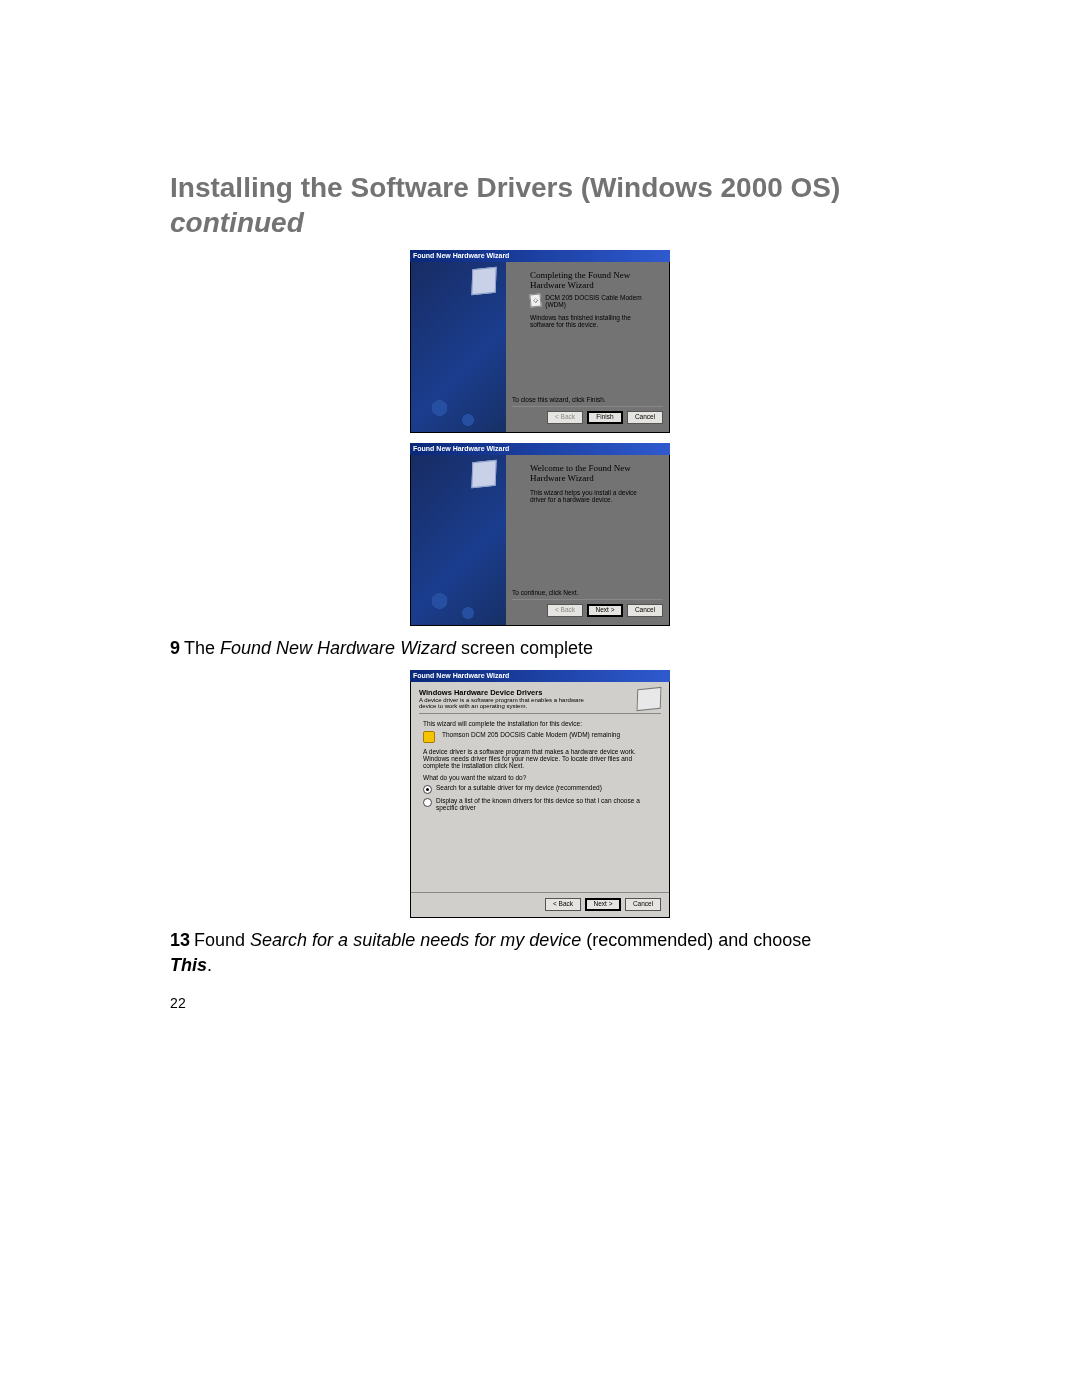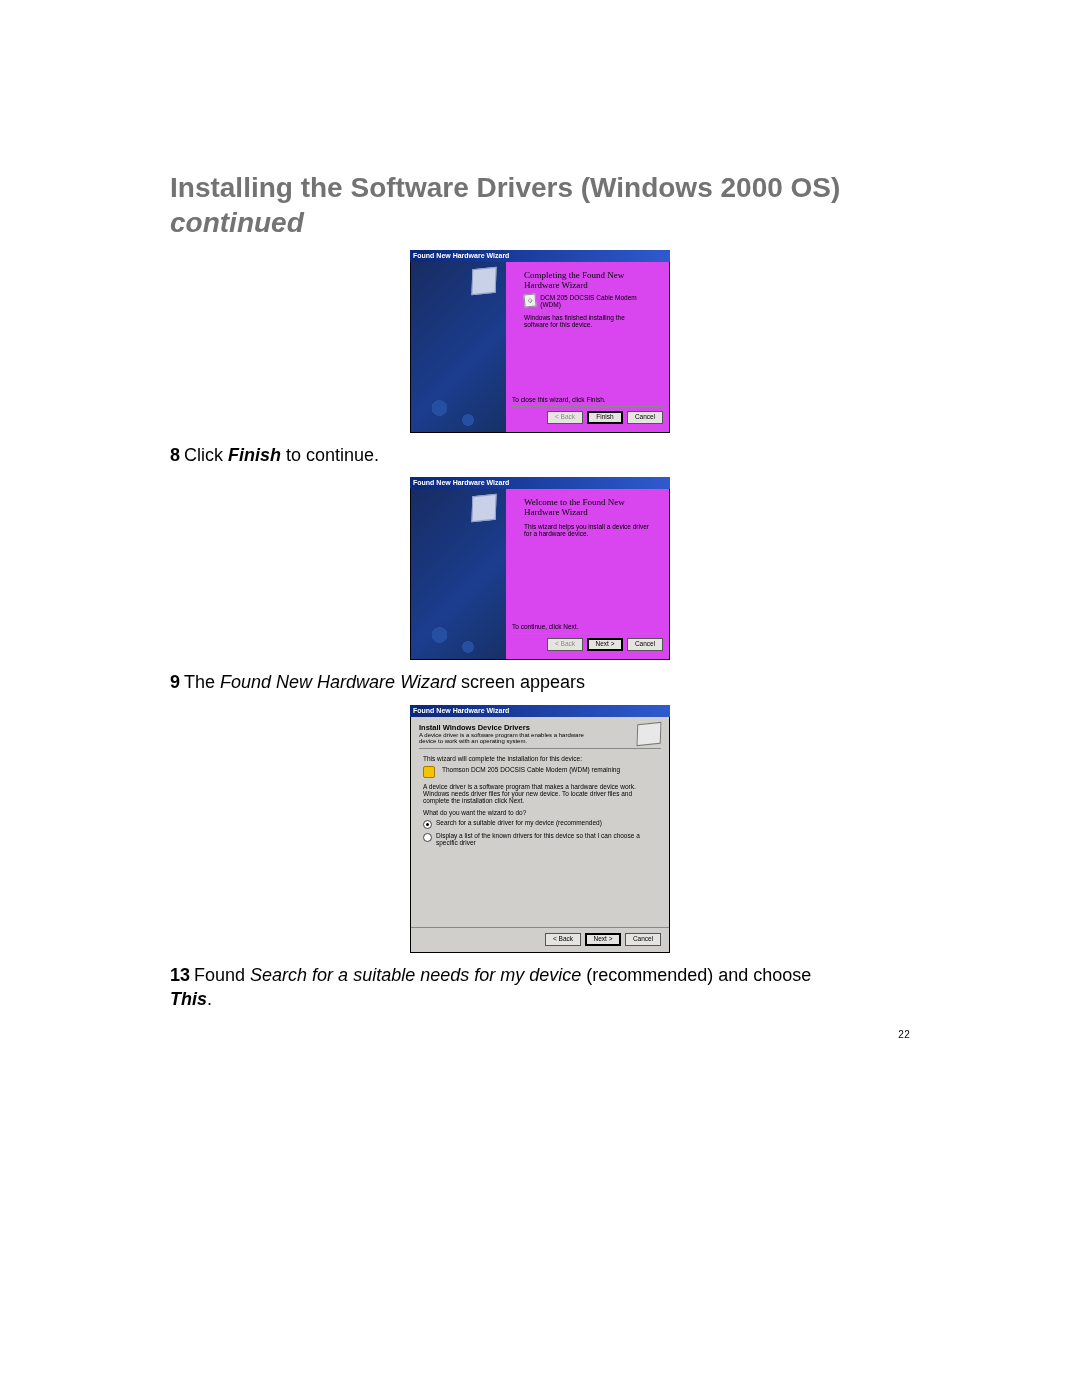--- a/index.html
+++ b/index.html
@@ -9,40 +9,40 @@
   --wiz-grey:#d1cfcb;
 }
 html,body{margin:0;padding:0;width:1080px;background:#fff;font-family:Arial,Helvetica,sans-serif;color:#000;}
 .page{padding:170px 170px 0 170px;}
 .headline{font-weight:700;font-size:28px;line-height:1.25;color:#737373;}
 .headline .continued{font-style:italic;}
 .step{font-size:18px;margin:10px 0 6px;line-height:1.35;}
 .step .num{font-weight:700;margin-right:4px;}
 .step .bi{font-weight:700;font-style:italic;}
 .step .ital{font-style:italic;}
-.pagenum{text-align:right;font-size:10px;margin-top:18px;letter-spacing:.3px;}
+.pagenum{font-size:14px;margin-top:18px;letter-spacing:.3px;}
 
 
 .wizwrap{width:260px;margin:10px auto 8px;}
 .wiz-titlebar{
   height:12px;line-height:12px;
   background:linear-gradient(to right,var(--wiz-titlebar),var(--wiz-titlebar-grad-end));
   color:#fff;font-size:7px;font-weight:700;padding:0 3px;
 }
 .wiz-body{border:1px solid #000;border-top:none;background:var(--wiz-grey);position:relative;}
 
 
 .wiz-split{display:flex;height:170px;}
 .wiz-side{width:95px;background:linear-gradient(135deg,#172c63 0%,#1b3d8e 60%,#173066 100%);position:relative;}
 .wiz-side::after{content:"";position:absolute;left:0;right:0;bottom:0;height:40px;
   background:
     radial-gradient(circle at 30% 40%,#274fa1 0 8px,transparent 8px),
     radial-gradient(circle at 60% 70%,#274fa1 0 6px,transparent 6px);
 }
-.wiz-main{flex:1;background:#d946ef;padding:8px 18px 6px;font-size:6.5px;position:relative;}
+.wiz-main{flex:1;background:#737373;padding:8px 24px 6px;font-size:6.5px;position:relative;}
 .wiz-h{font-size:9px;font-family:"Times New Roman",Times,serif;margin-bottom:4px;}
 .wiz-line{margin:6px 0;}
 .wiz-foot{position:absolute;left:0;right:0;bottom:8px;padding:0 6px;font-size:6.5px;}
 .wiz-footbar{border-top:1px solid #888;margin-top:3px;padding-top:4px;display:flex;justify-content:flex-end;gap:4px;}
 .wbtn{display:inline-block;min-width:34px;height:11px;line-height:10px;border:1px solid #555;background:#e6e4e0;font-size:6.5px;text-align:center;}
 .wbtn.primary{border:1px solid #000;box-shadow:0 0 0 1px #000 inset;}
 .wbtn.disabled{color:#8a8a8a;}
 .dev-row{display:flex;gap:4px;align-items:flex-start;margin:4px 0;}
 .dev-icon{width:11px;height:11px;border:1px solid #888;position:relative;transform:rotate(-6deg);background:#f0f0f0;font-size:6px;line-height:10px;text-align:center;}
 .side-docicon{position:absolute;top:6px;right:10px;width:22px;height:24px;border:1px solid #8ea0cc;background:#c8d1e8;transform:skewX(-8deg) rotate(-6deg);}
@@ -91,23 +91,20 @@
               <span class="wbtn disabled">&lt; Back</span>
               <span class="wbtn primary">Finish</span>
               <span class="wbtn">Cancel</span>
             </div>
           </div>
         </div>
       </div>
     </div>
   </div>
 
-  <div class="step">
-    <span class="num">8</span><span>Click </span><span class="bi">Finish</span><span> to continue.</span>
-  </div>
 
   <div class="wizwrap">
     <div class="wiz-titlebar">Found New Hardware Wizard</div>
     <div class="wiz-body">
       <div class="wiz-split">
         <div class="wiz-side">
           <div class="side-docicon"></div>
         </div>
         <div class="wiz-main">
           <div class="wiz-h">Welcome to the Found New Hardware Wizard</div>
@@ -119,30 +116,30 @@
               <span class="wbtn primary">Next &gt;</span>
               <span class="wbtn">Cancel</span>
             </div>
           </div>
         </div>
       </div>
     </div>
   </div>
 
   <div class="step">
-    <span class="num">9</span><span>The </span><span class="ital">Found New Hardware Wizard</span><span> screen appears</span>
+    <span class="num">9</span><span>The </span><span class="ital">Found New Hardware Wizard</span><span> screen complete</span>
   </div>
 
   <div class="wizwrap" style="width:260px;">
     <div class="wiz-titlebar">Found New Hardware Wizard</div>
     <div class="wiz-body">
       <div class="wiz-full">
         <div class="hicon"></div>
         <div class="hblock">
-          <span class="ttl">Install Windows Device Drivers</span><br>
+          <span class="ttl">Windows Hardware Device Drivers</span><br>
           <span class="desc">A device driver is a software program that enables a hardware device to work with an operating system.</span>
         </div>
         <hr>
         <div class="indent">
           <div>This wizard will complete the installation for this device:</div>
           <div class="dev-row">
             <span class="yic"></span>
             <span>Thomson DCM 205 DOCSIS Cable Modem (WDM) remaining</span>
           </div>
           <div style="margin:5px 0;">A device driver is a software program that makes a hardware device work. Windows needs driver files for your new device. To locate driver files and complete the installation click Next.</div>

